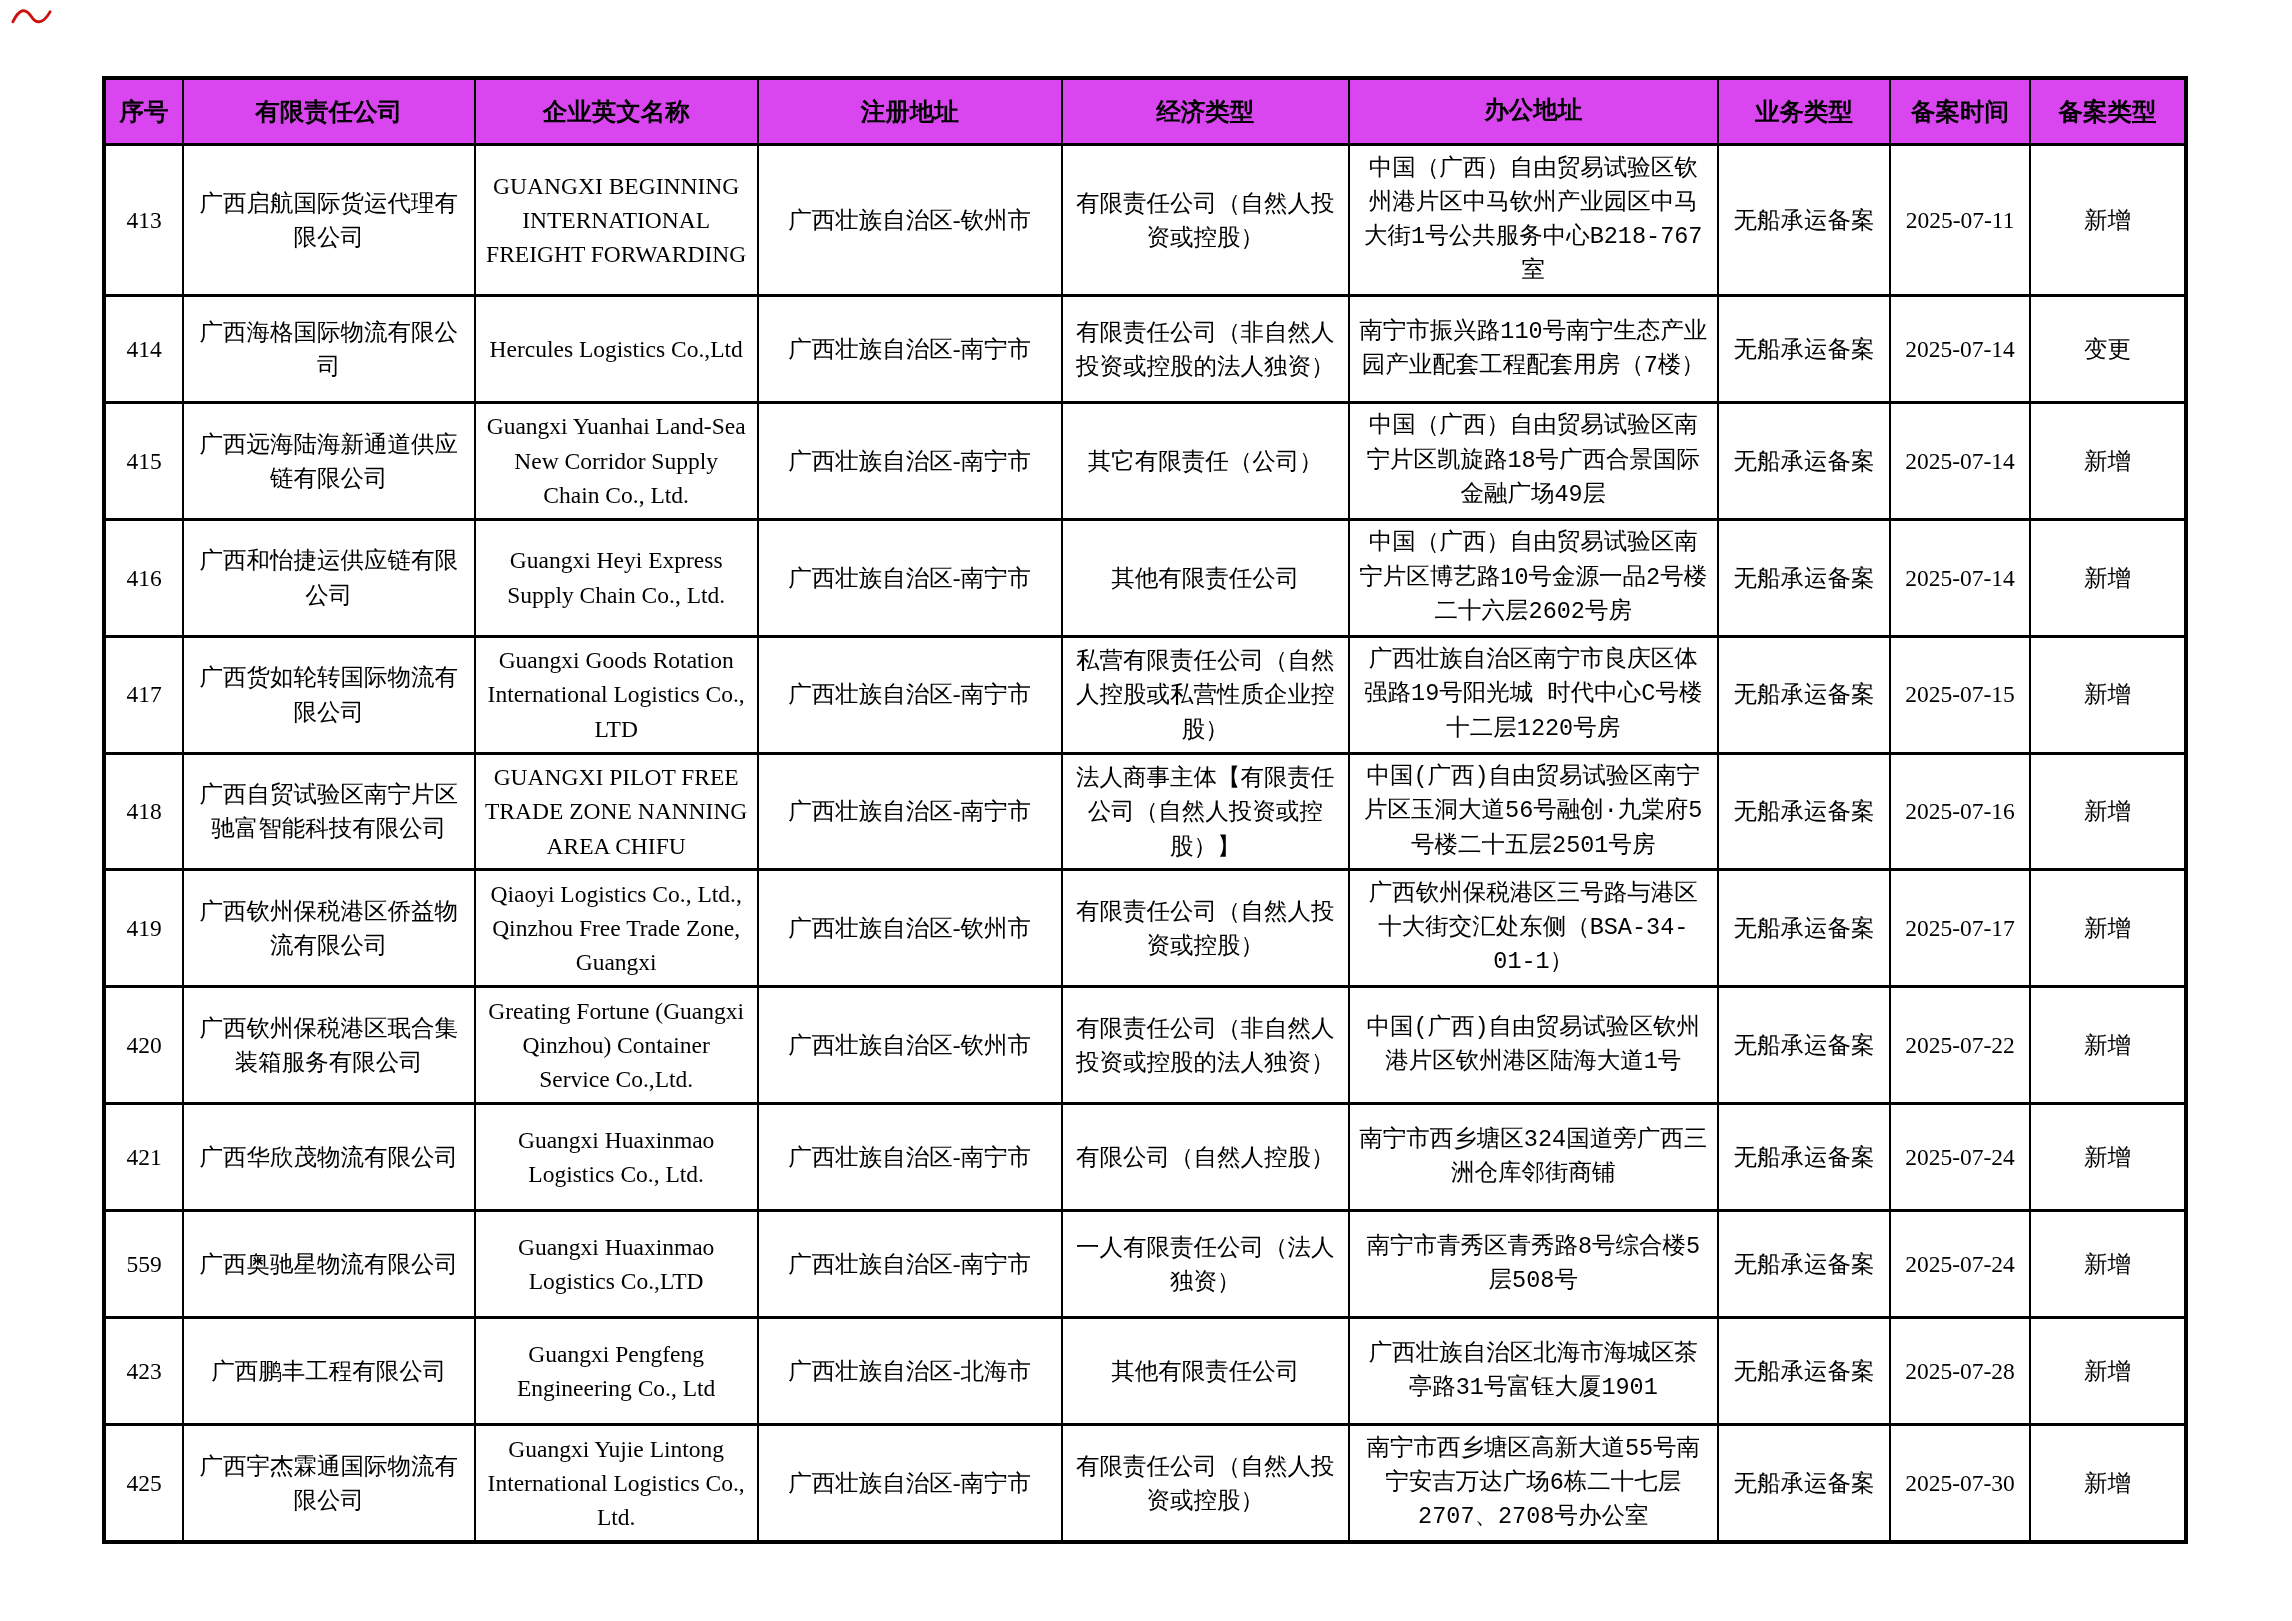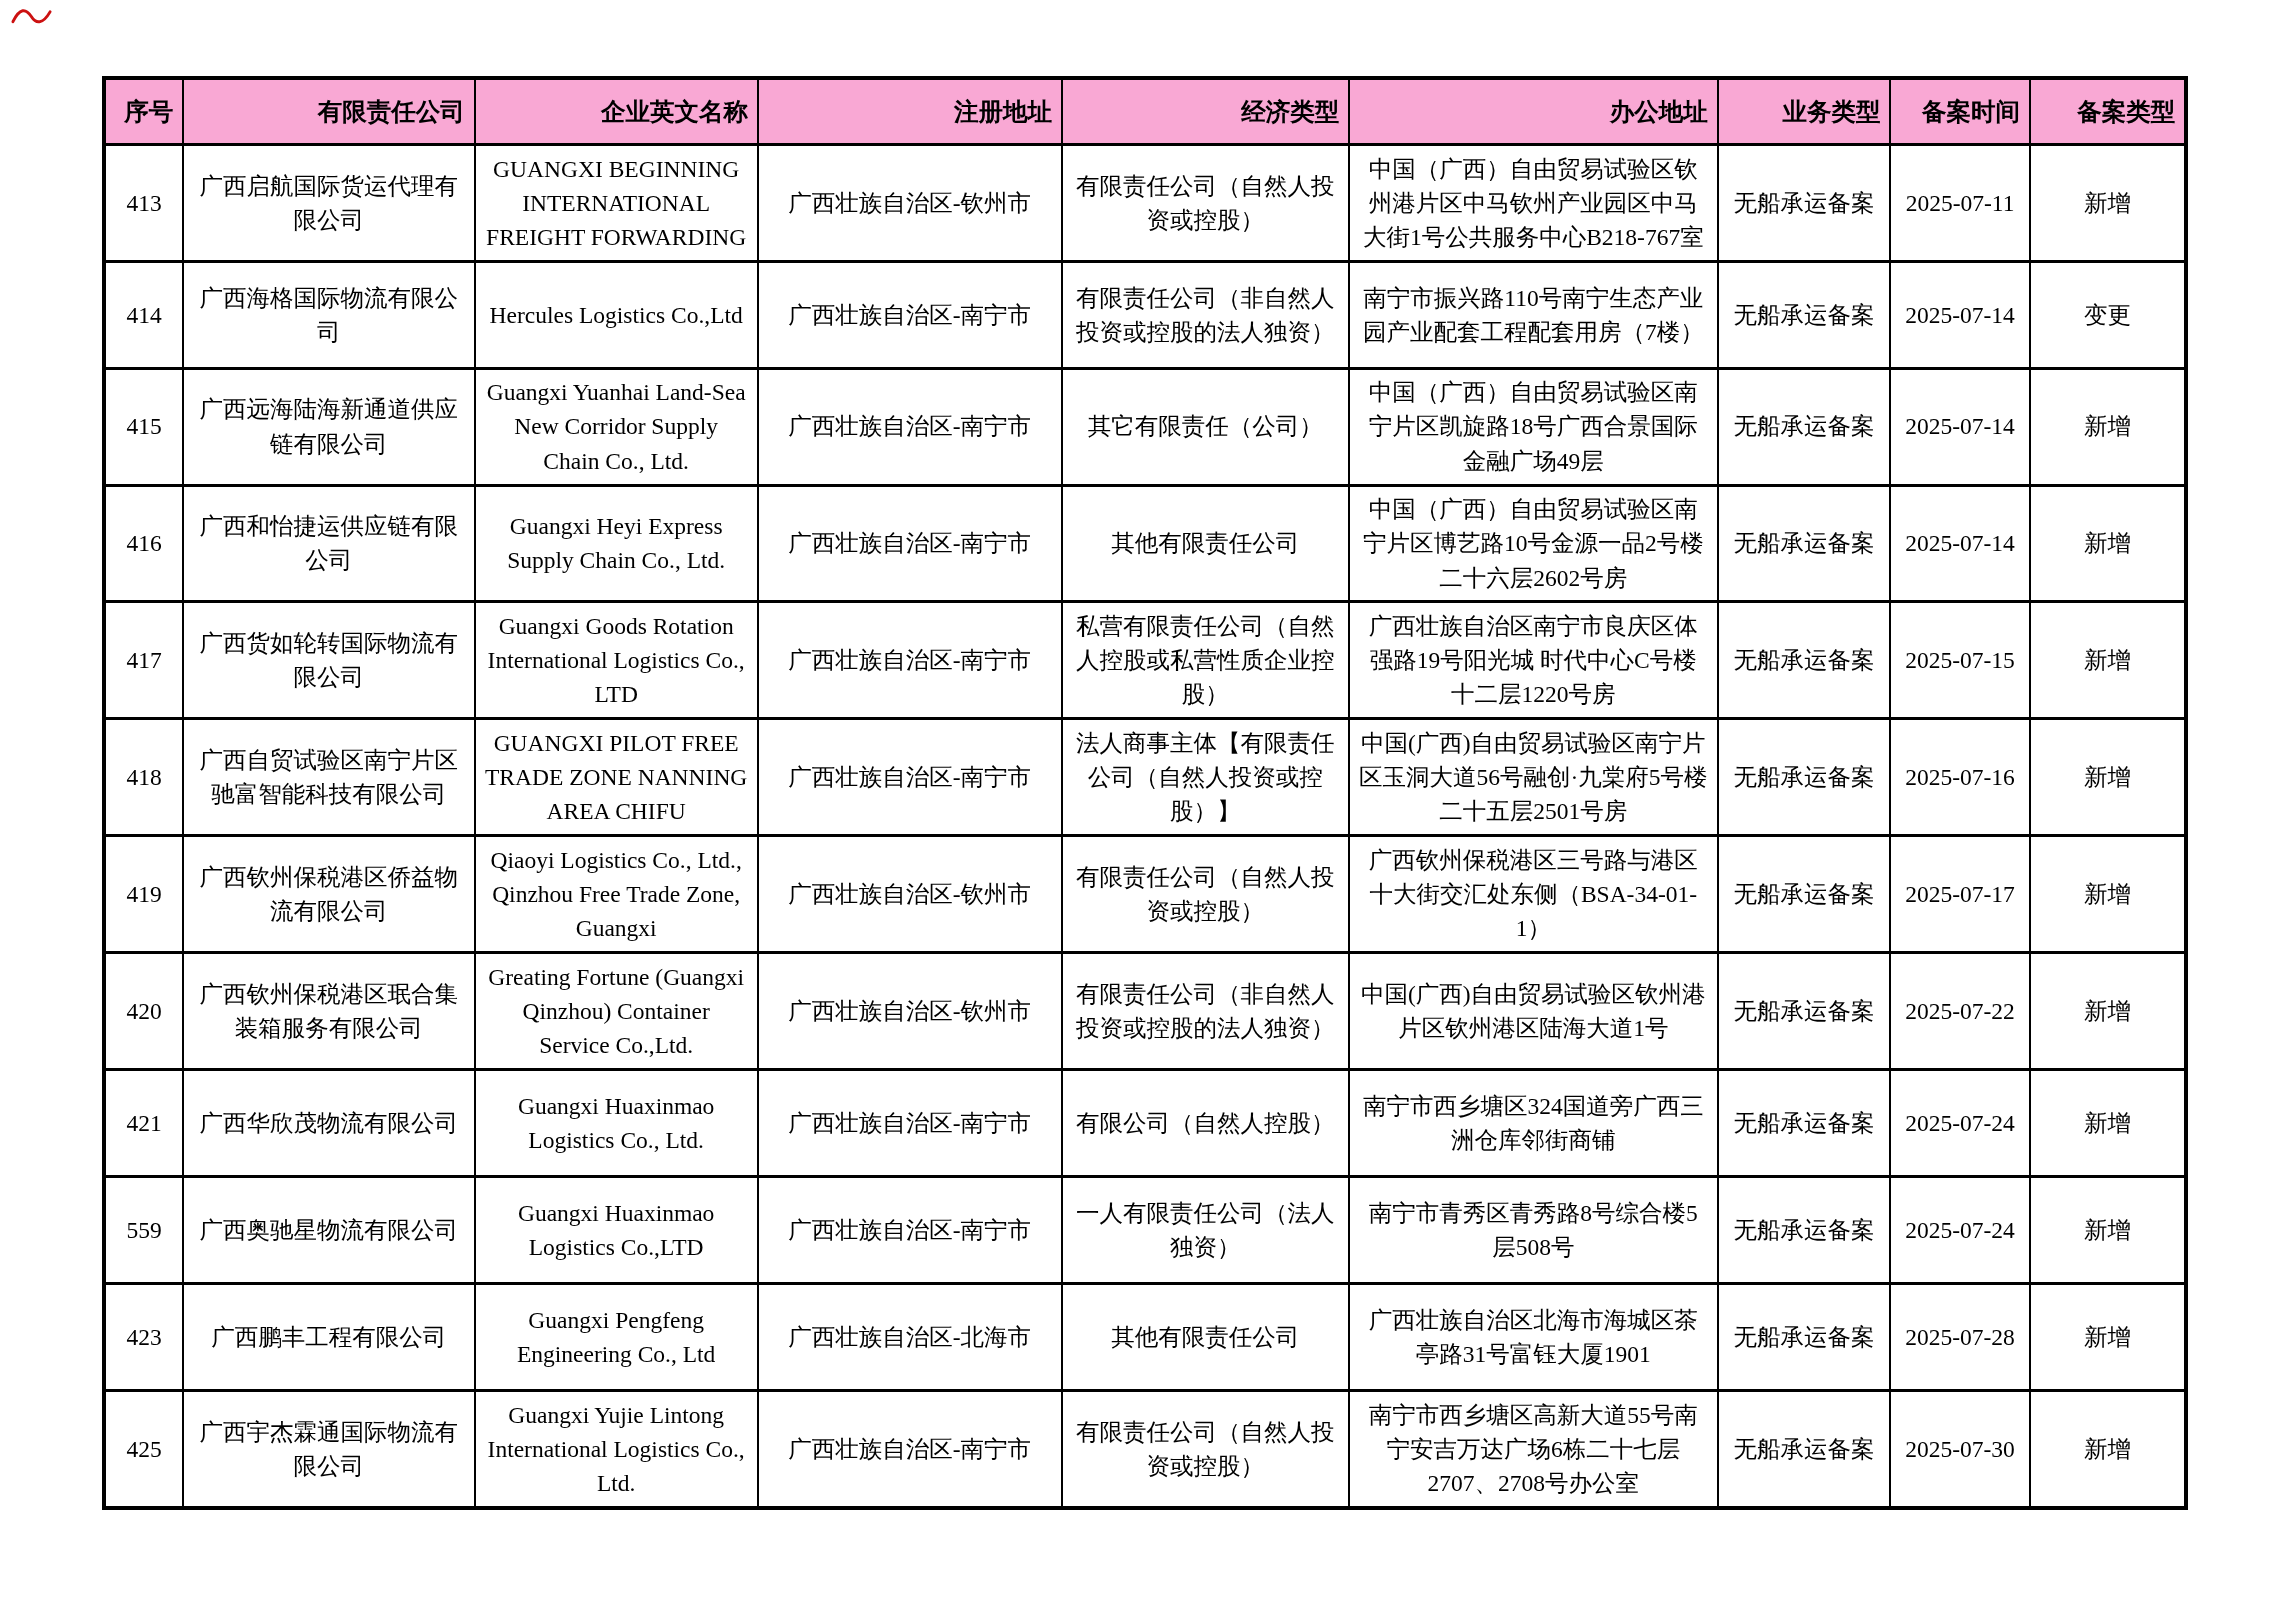--- a/index.html
+++ b/index.html
@@ -42,33 +42,32 @@
     vertical-align: middle;
     padding: 5.9px 8.8px;
     font-size: 23.5px;
     line-height: 1.45;
     overflow-wrap: break-word;
     word-break: break-word;
   }
   tbody tr { border-top: 3.9px solid #000; border-bottom: 3.9px solid #000; }
   thead tr { border-bottom: 3.9px solid #000; }
   thead th {
-    background: #f9a8d4;
+    background: #d946ef;
     font-weight: bold;
     font-size: 24.5px;
     height: 51px;
-    text-align: right;
   }
   tbody td { height: 92px; }
   .col-index        { width: 3.8%; }
   .col-cn_name      { width: 14.0%; }
   .col-en_name      { width: 13.6%; }
   .col-reg_address  { width: 14.6%; }
   .col-econ_type    { width: 13.8%; }
-  .col-office_address { width: 17.7%; }
+  .col-office_address { width: 17.7%; font-family: Liberation Mono, monospace; }
   .col-business_type { width: 8.3%; }
   .col-filing_date  { width: 6.7%; }
   .col-filing_type  { width: 7.5%; }
 </style>
 </head>
 <body>
 
 <div class="sheet">
 
   <svg class="artifact" viewBox="0 0 44 26">

